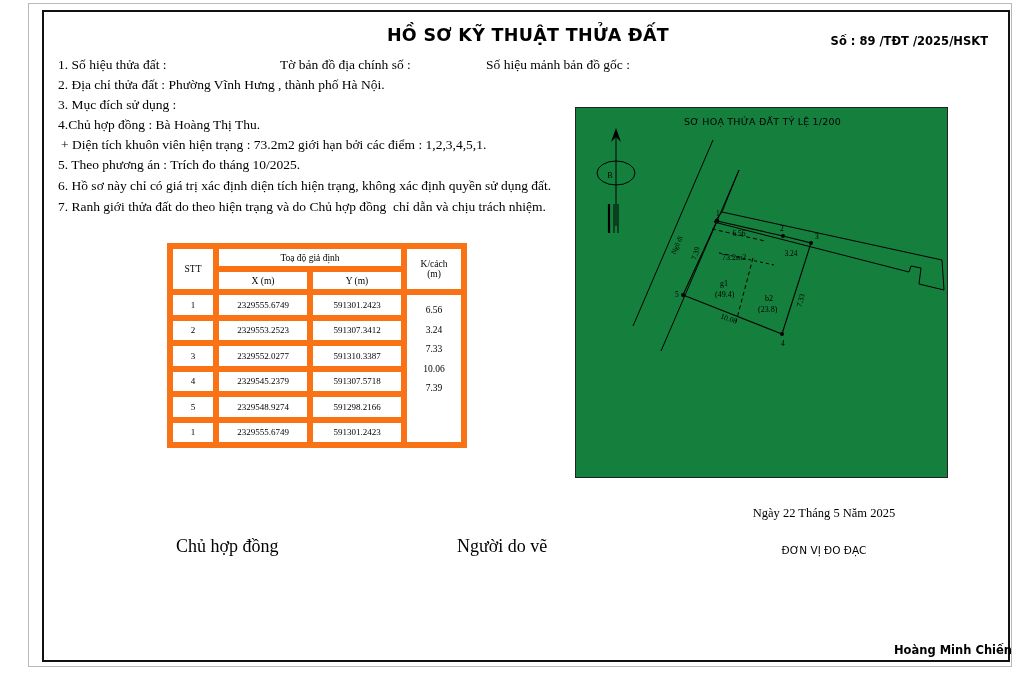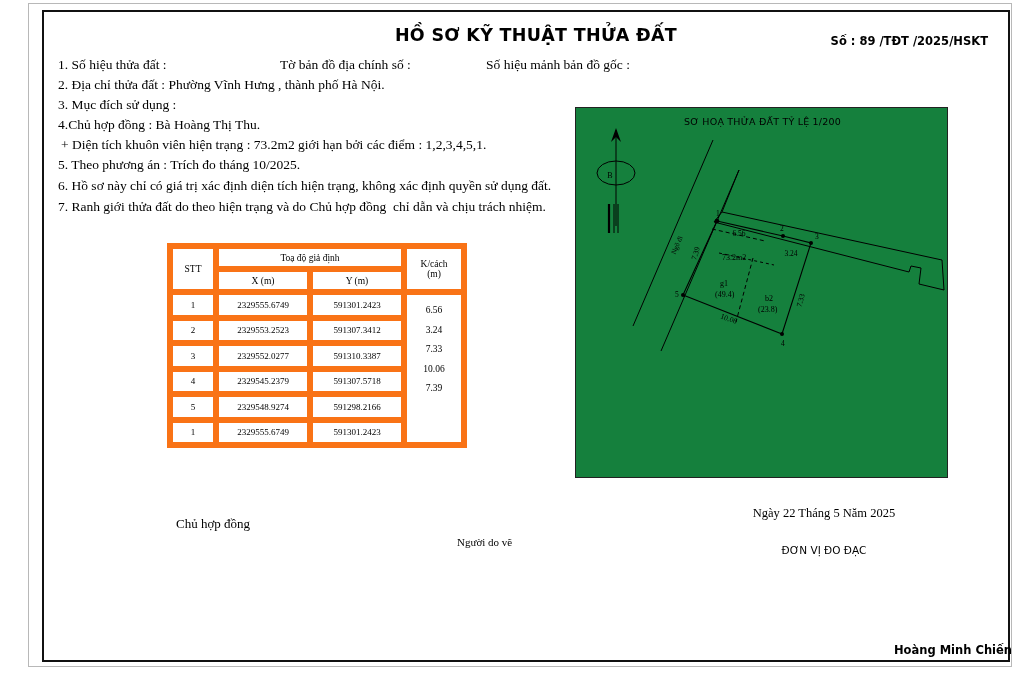--- a/index.html
+++ b/index.html
@@ -5,21 +5,21 @@
   html,body{margin:0;padding:0;background:#f2f2f2;}
   body{width:1024px;height:673px;font-family:"Liberation Serif",serif;color:#000;}
 
   #page{position:relative;width:1024px;height:673px;background:#ffffff;box-sizing:border-box;}
 
   
   #outer-frame{position:absolute;left:28px;top:3px;right:12px;bottom:6px;border:1px solid #b8b8b8;background:#fff;box-sizing:border-box;}
   #inner-frame{position:absolute;left:42px;top:10px;width:968px;height:652px;border:2.5px solid #111;background:#fff;box-sizing:border-box;}
 
   
-  #doc-title{position:absolute;left:8px;top:13px;width:968px;text-align:center;
+  #doc-title{position:absolute;left:0;top:13px;width:968px;text-align:center;
     font-family:"DejaVu Sans",sans-serif;font-weight:bold;font-size:17.5px;letter-spacing:.3px;}
   #doc-number{position:absolute;right:20px;top:22px;font-family:"DejaVu Sans",sans-serif;
     font-weight:bold;font-size:11.5px;}
 
   
   .info{position:absolute;font-size:13.5px;white-space:pre;}
   #l1a{left:14px;top:45px;font-family:Liberation Serif, serif;}
   #l1b{left:236px;top:45px;}
   #l1c{left:442px;top:45px;}
   #l2{left:14px;top:65px;}
@@ -50,22 +50,22 @@
   #sketch-box{position:absolute;left:531px;top:95px;width:373px;height:371px;
     border:1px solid #222;background:#15803d;box-sizing:border-box;overflow:hidden;}
   #sketch-title{position:absolute;left:0;top:8px;width:373px;text-align:center;
     font-family:"DejaVu Sans",sans-serif;font-size:9.5px;letter-spacing:.2px;}
   #sketch-svg{position:absolute;left:0;top:0;}
 
   
   #date-line{position:absolute;left:660px;top:494px;width:240px;text-align:center;font-size:12.5px;}
   #unit-line{position:absolute;left:660px;top:532px;width:240px;text-align:center;
     font-family:"DejaVu Sans",sans-serif;font-weight:normal;font-size:10.5px;}
-  #sig-owner{position:absolute;left:132px;top:504px;font-size:13px;}
-  #sig-surveyor{position:absolute;left:413px;top:524px;font-size:11px;}
+  #sig-owner{position:absolute;left:132px;top:524px;font-size:18px;}
+  #sig-surveyor{position:absolute;left:413px;top:524px;font-size:18px;}
   #surveyor-name{position:absolute;left:0;top:631px;width:968px;text-align:right;
     font-family:"DejaVu Sans",sans-serif;font-weight:bold;font-size:11.5px;}
   .svg-txt{font-family:"Liberation Serif",serif;font-size:8px;fill:#000;}
   .svg-txt-sm{font-family:"Liberation Serif",serif;font-size:7px;fill:#000;}
   .svg-num{font-family:"Liberation Serif",serif;font-size:7.5px;fill:#000;}
 </style>
 </head>
 <body>
 
 <div id="page">

